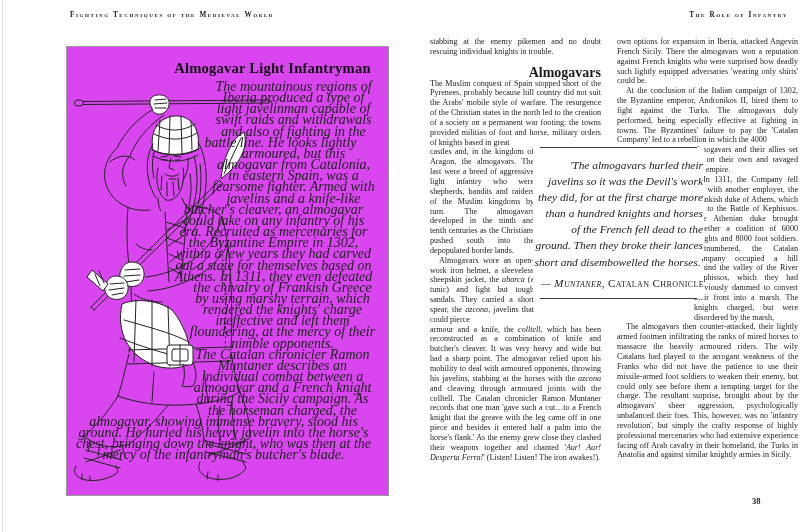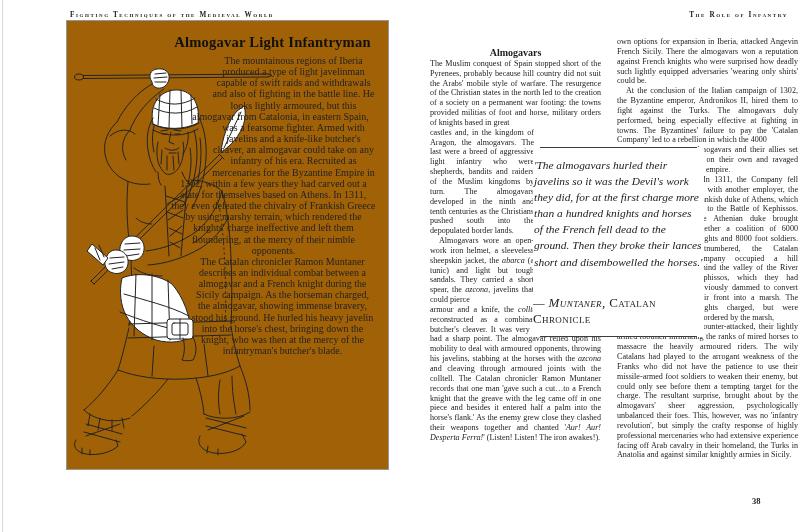--- a/index.html
+++ b/index.html
@@ -8,49 +8,49 @@
     font-family:"Liberation Serif","DejaVu Serif",serif;color:#1c1c1c;
     -webkit-font-smoothing:antialiased;
   }
   .edge{position:absolute;left:2px;top:0;width:1px;height:532px;background:#d8d8d8;}
   
   .rh{position:absolute;top:11px;font-size:7.2px;font-weight:bold;letter-spacing:1.6px;
       font-variant:small-caps;color:#222;margin-left:48px;}
   .rh-left{left:22px;}
   .rh-right{right:22px;text-align:right;}
   
-  .feature-box{position:absolute;left:66px;top:20px;width:321px;height:448px;
-      border:1px solid #979797;background:#a16207;}
+  .feature-box{position:absolute;left:66px;top:46px;width:321px;height:448px;
+      border:1px solid #979797;background:#d946ef;}
   .fb-title{margin:13px 10px 4px 100px;text-align:center;font-weight:bold;font-size:14.6px;
       letter-spacing:0.2px;color:#111;}
-  .fb-caption{position:relative;z-index:2;margin:2px 12px 0 4px;
-      font-size:10px;line-height:11.15px;text-align:center;color:#222;}
+  .fb-caption{position:relative;z-index:2;margin:2px 12px 0 4px;font-style:italic;
+      font-size:14px;line-height:11.15px;text-align:center;color:#222;}
   .fb-caption p{margin:0;}
   .fl{float:left;clear:left;}
   .f1{width:140px;height:45px;}
   .f2{width:114px;height:22px;}
   .f3{width:140px;height:45px;}
   .f4{width:100px;height:90px;}
   .f5{width:118px;height:122px;}
   .figure-svg{position:absolute;left:3px;top:47px;width:252px;height:400px;z-index:1;}
   
   .col{position:absolute;top:37px;font-size:8.1px;line-height:9.85px;text-align:justify;color:#1c1c1c;}
   .col p{margin:0;}
   .col .ind{text-indent:9px;}
   .col1{left:430px;width:171px;}
   .col2{left:617px;width:181px;}
   .narrow1{width:104px;}
   .narrow2{width:104px;margin-left:auto;text-align:justify;}
-  .sect-head{font-weight:bold;font-size:10px;margin:11px 0 1px 0 !important;text-align:center;}
+  .sect-head{font-weight:bold;font-size:14px;margin:11px 0 1px 0 !important;text-align:right;}
   i{font-style:italic;}
   
-  .pullquote{position:absolute;left:533px;top:147px;width:171px;text-align:left;z-index:3;background:#fff;}
+  .pullquote{position:absolute;left:533px;top:147px;width:171px;text-align:right;z-index:3;background:#fff;}
   .pq-rule{width:157px;margin:0 auto;border-top:1px solid #3c3c3c;height:0;}
   .pq-text{margin:9px 1px 0 1px;font-style:italic;font-size:11.4px;line-height:16.1px;color:#1a1a1a;}
-  .pq-attr{margin-top:25px;font-size:13px;font-variant:small-caps;letter-spacing:0.4px;color:#222;}
+  .pq-attr{margin-top:7px;font-size:11px;font-variant:small-caps;letter-spacing:0.4px;color:#222;}
   .pq-attr .nm{font-style:italic;}
   .pq-rule.bottom{margin-top:9px;}
   
   .pagenum{position:absolute;left:752px;top:496px;font-size:8.5px;font-weight:bold;color:#222;}
   svg .ln{fill:none;stroke:#232323;stroke-width:1;stroke-linecap:round;stroke-linejoin:round;}
   svg .wf{fill:#ffffff;stroke:#232323;stroke-width:1;stroke-linejoin:round;}
   svg .ds{fill:none;stroke:#232323;stroke-width:0.9;stroke-dasharray:2.4 2.4;}
 </style>
 </head>
 <body>
@@ -173,20 +173,21 @@
     <span class="fl f2"></span>
     <span class="fl f3"></span>
     <span class="fl f4"></span>
     <span class="fl f5"></span>
     <p>The mountainous regions of Iberia produced a type of light javelinman capable of swift raids and withdrawals and also of fighting in the battle line. He looks lightly armoured, but this almogavar from Catalonia, in eastern Spain, was a fearsome fighter. Armed with javelins and a knife-like butcher's cleaver, an almogavar could take on any infantry of his era. Recruited as mercenaries for the Byzantine Empire in 1302, within a few years they had carved out a state for themselves based on Athens. In 1311, they even defeated the chivalry of Frankish Greece by using marshy terrain, which rendered the knights' charge ineffective and left them floundering, at the mercy of their nimble opponents.</p>
     <p>The Catalan chronicler Ramon Muntaner describes an individual combat between a almogavar and a French knight during the Sicily campaign. As the horseman charged, the almogavar, showing immense bravery, stood his ground. He hurled his heavy javelin into the horse's chest, bringing down the knight, who was then at the mercy of the infantryman's butcher's blade.</p>
   </div>
 </div>
 
 <div class="col col1">
+  <p>stabbing at the enemy pikemen and no doubt rescuing individual knights in trouble.</p>
   <p class="sect-head">Almogavars</p>
   <p>The Muslim conquest of Spain stopped short of the Pyrenees, probably because hill country did not suit the Arabs' mobile style of warfare. The resurgence of the Christian states in the north led to the creation of a society on a permanent war footing: the towns provided militias of foot and horse, military orders of knights based in great</p>
   <div class="narrow1">
     <p>castles and, in the kingdom of Aragon, the almogavars. The last were a breed of aggressive light infantry who were shepherds, bandits and raiders of the Muslim kingdoms by turn. The almogavars developed in the ninth and tenth centuries as the Christians pushed south into the depopulated border lands.</p>
     <p class="ind"><span>Almogavars wore an open-work iron helmet, a sleeveless sheepskin jacket, the </span><i>abarca</i><span> (a tunic) and light but tough sandals. They carried a short spear, the </span><i>azcona</i><span>, javelins that could pierce</span></p>
   </div>
   <p><span>armour and a knife, the </span><i>colltell</i><span>, which has been reconstructed as a combination of knife and butcher's cleaver. It was very heavy and wide but had a sharp point. The almogavar relied upon his mobility to deal with armoured opponents, throwing his javelins, stabbing at the horses with the </span><i>azcona</i><span> and cleaving through armoured joints with the colltell. The Catalan chronicler Ramon Muntaner records that one man 'gave such a cut…to a French knight that the greave with the leg came off in one piece and besides it entered half a palm into the horse's flank.' As the enemy grew close they clashed their weapons together and chanted '</span><i>Aur! Aur! Desperta Ferra!</i><span>' (Listen! Listen! The iron awakes!).</span></p>
 </div>
 
 <div class="col col2">

